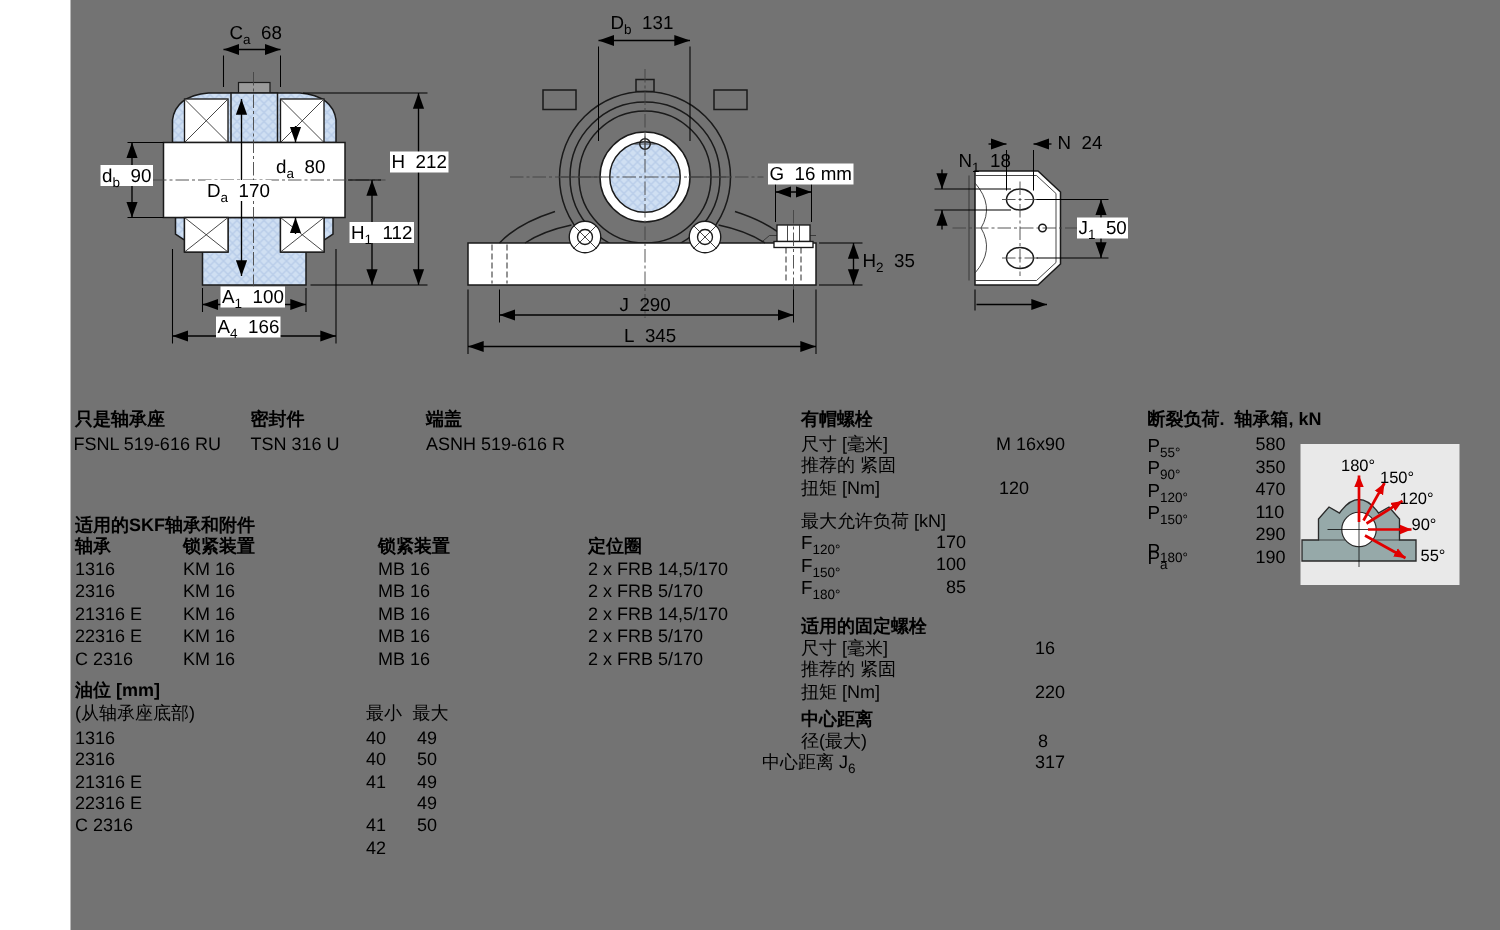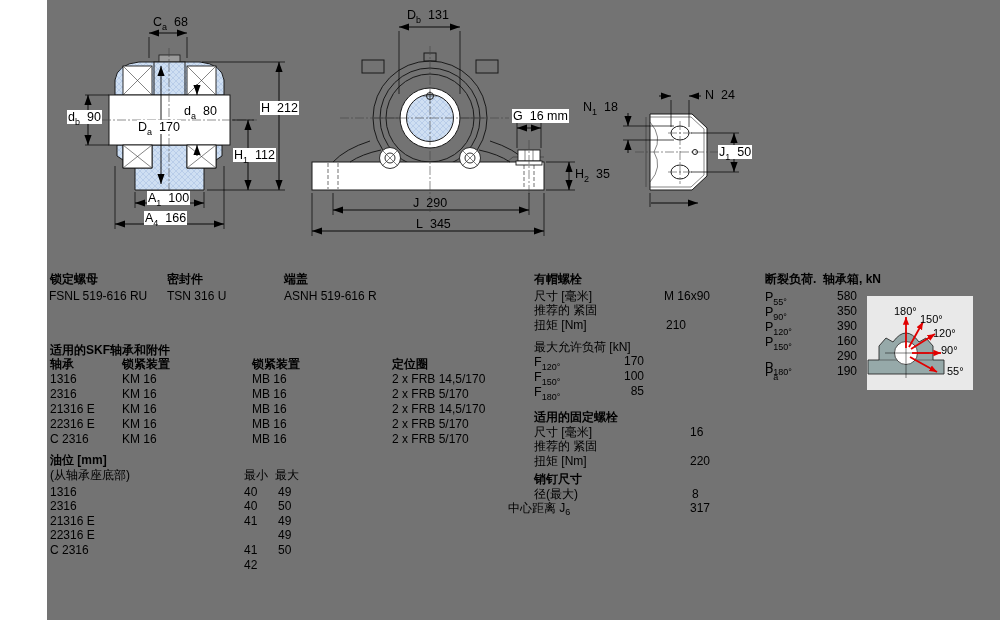--- a/index.html
+++ b/index.html
@@ -190,25 +190,25 @@
   <span class="abs dim wbg" style="left:186px;top:148px"><span>H</span><sub>1</sub><span class="dv">112</span></span>
   <span class="abs dim wbg" style="left:100px;top:191px"><span>A</span><sub>1</sub><span class="dv">100</span></span>
   <span class="abs dim wbg" style="left:97px;top:211px"><span>A</span><sub>4</sub><span class="dv">166</span></span>
 
   <span class="abs dim" style="left:360px;top:8px"><span>D</span><sub>b</sub><span class="dv">131</span></span>
   <span class="abs dim wbg" style="left:465px;top:109px"><span>G</span><sub></sub><span class="dv">16 mm</span></span>
   <span class="abs dim" style="left:528px;top:167px"><span>H</span><sub>2</sub><span class="dv">35</span></span>
   <span class="abs dim" style="left:366px;top:196px"><span>J</span><sub></sub><span class="dv">290</span></span>
   <span class="abs dim" style="left:369px;top:217px"><span>L</span><sub></sub><span class="dv">345</span></span>
 
-  <span class="abs dim" style="left:536px;top:100px"><span>N</span><sub>1</sub><span class="dv">18</span></span>
+  <span class="abs dim" style="left:592px;top:100px"><span>N</span><sub>1</sub><span class="dv">18</span></span>
   <span class="abs dim" style="left:658px;top:88px"><span>N</span><sub></sub><span class="dv">24</span></span>
   <span class="abs dim wbg" style="left:671px;top:145px"><span>J</span><sub>1</sub><span class="dv">50</span></span>
 
-  <span class="abs b" style="left:3px;top:273px">锁定螺母</span>
+  <span class="abs b" style="left:3px;top:273px">只是轴承座</span>
   <span class="abs" style="left:2px;top:290px">FSNL 519-616 RU</span>
   <span class="abs b" style="left:120px;top:273px">密封件</span>
   <span class="abs" style="left:120px;top:290px">TSN 316 U</span>
   <span class="abs b" style="left:237px;top:273px">端盖</span>
   <span class="abs" style="left:237px;top:290px">ASNH 519-616 R</span>
 
   <span class="abs b" style="left:3px;top:344px">适用的SKF轴承和附件</span>
   <span class="abs b" style="left:3px;top:358px">轴承</span>
   <span class="abs b" style="left:75px;top:358px">锁紧装置</span>
   <span class="abs b" style="left:205px;top:358px">锁紧装置</span>
@@ -258,53 +258,53 @@
   <span class="abs" style="left:231px;top:529px">49</span>
   <span class="abs" style="left:3px;top:544px">C 2316</span>
   <span class="abs" style="left:197px;top:544px">41</span>
   <span class="abs" style="left:231px;top:544px">50</span>
 
   <span class="abs b" style="left:487px;top:273px">有帽螺栓</span>
   <span class="abs" style="left:487px;top:290px">尺寸 [毫米]</span>
   <span class="abs" style="left:617px;top:290px">M 16x90</span>
   <span class="abs" style="left:487px;top:304px">推荐的 紧固</span>
   <span class="abs" style="left:487px;top:319px">扭矩 [Nm]</span>
-  <span class="abs" style="left:619px;top:319px">210</span>
+  <span class="abs" style="left:619px;top:319px">120</span>
   <span class="abs" style="left:487px;top:341px">最大允许负荷 [kN]</span>
 
   <span class="abs dim" style="left:487px;top:355px"><span>F</span><sub>120°</sub></span>
   <span class="abs ra" style="left:567px;top:355px;width:30px">170</span>
   <span class="abs dim" style="left:487px;top:370px"><span>F</span><sub>150°</sub></span>
   <span class="abs ra" style="left:567px;top:370px;width:30px">100</span>
   <span class="abs dim" style="left:487px;top:385px"><span>F</span><sub>180°</sub></span>
   <span class="abs ra" style="left:567px;top:385px;width:30px">85</span>
 
   <span class="abs b" style="left:487px;top:411px">适用的固定螺栓</span>
   <span class="abs" style="left:487px;top:426px">尺寸 [毫米]</span>
   <span class="abs" style="left:643px;top:426px">16</span>
   <span class="abs" style="left:487px;top:440px">推荐的 紧固</span>
   <span class="abs" style="left:487px;top:455px">扭矩 [Nm]</span>
   <span class="abs" style="left:643px;top:455px">220</span>
 
-  <span class="abs b" style="left:487px;top:473px">销钉尺寸</span>
+  <span class="abs b" style="left:487px;top:473px">中心距离</span>
   <span class="abs" style="left:487px;top:488px">径(最大)</span>
   <span class="abs" style="left:645px;top:488px">8</span>
   <span class="abs" style="left:461px;top:502px"><span>中心距离 J</span><sub>6</sub></span>
   <span class="abs" style="left:643px;top:502px">317</span>
 
   <span class="abs b" style="left:718px;top:273px">断裂负荷.  轴承箱, kN</span>
 
   <span class="abs dim" style="left:718px;top:290px"><span>P</span><sub>55°</sub></span>
   <span class="abs" style="left:790px;top:290px">580</span>
   <span class="abs dim" style="left:718px;top:305px"><span>P</span><sub>90°</sub></span>
   <span class="abs" style="left:790px;top:305px">350</span>
   <span class="abs dim" style="left:718px;top:320px"><span>P</span><sub>120°</sub></span>
-  <span class="abs" style="left:790px;top:320px">390</span>
+  <span class="abs" style="left:790px;top:320px">470</span>
   <span class="abs dim" style="left:718px;top:335px"><span>P</span><sub>150°</sub></span>
-  <span class="abs" style="left:790px;top:335px">160</span>
+  <span class="abs" style="left:790px;top:335px">110</span>
   <span class="abs dim" style="left:718px;top:360px"><span>P</span><sub>180°</sub></span>
   <span class="abs" style="left:790px;top:350px">290</span>
   <span class="abs dim" style="left:718px;top:365px"><span>P</span><sub>a</sub></span>
   <span class="abs" style="left:790px;top:365px">190</span>
 
   <div class="bl">
     <svg width="106" height="94" viewBox="0 0 106 94">
       <defs>
         <marker id="rarr" viewBox="0 0 10 8" markerWidth="9" markerHeight="8" refX="8.5" refY="4" orient="auto" markerUnits="userSpaceOnUse">
           <path d="M0,0.5 L8.5,4 L0,7.5 Z" fill="#e10000"></path>

